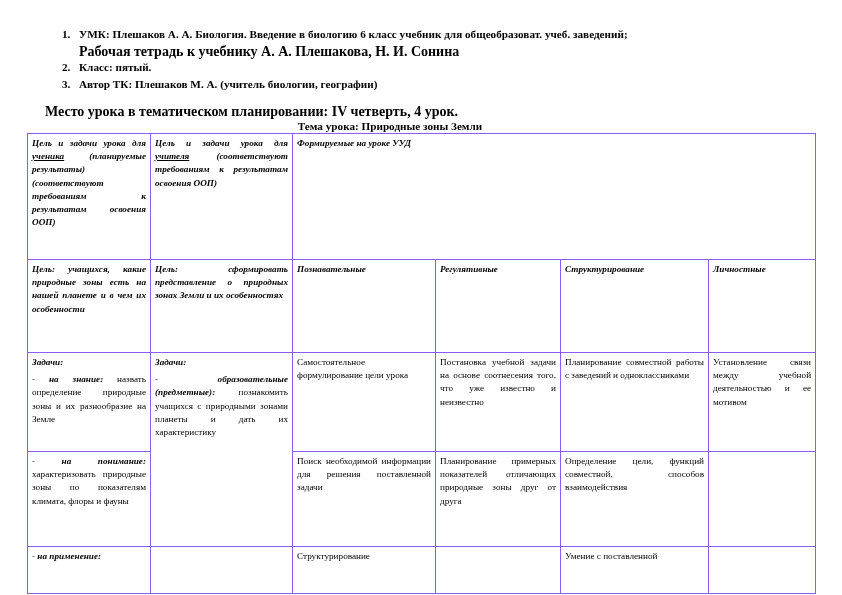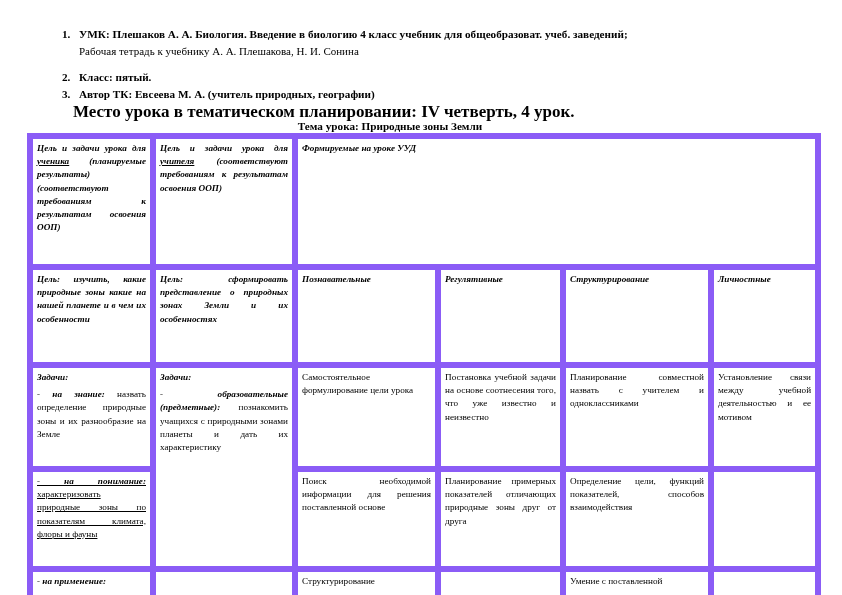--- a/index.html
+++ b/index.html
@@ -43,33 +43,32 @@
     width: 17px;
     flex: 0 0 17px;
     font-weight: bold;
   }
   .intro-text {
     flex: 1 1 auto;
     text-align: justify;
   }
   .intro-sub {
     padding-left: 17px;
-    font-weight: normal;
-    font-size: 11px;
+    font-weight: bold;
+    font-size: 14px;
     line-height: 15.5px;
-    margin-bottom: 11px;
+    margin-bottom: 1px;
   }
   .place-line {
     position: absolute;
     left: 45px;
     top: 104px;
     font-weight: bold;
-    font-size: 17px;
+    font-size: 14px;
     line-height: 15px;
-    margin-left: 28px;
   }
   .theme-line {
     position: absolute;
     left: 0;
     top: 119px;
     width: 744px;
     text-align: center;
     font-weight: bold;
     font-size: 11.2px;
     line-height: 14px;
@@ -85,21 +84,21 @@
     width: 788px;
   }
   table.plan {
     border-collapse: collapse;
     table-layout: fixed;
     width: 788px;
     font-size: 9.2px;
     line-height: 13.2px;
   }
   table.plan td {
-    border: 6px solid #8b5cf6;
+    border: 1px solid #8b5cf6;
     vertical-align: top;
     padding: 3px 4px 3px 4px;
     text-align: justify;
     text-justify: inter-word;
     word-wrap: break-word;
     hyphens: none;
   }
   .hdr-it {
     font-weight: bold;
     font-style: italic;
@@ -122,32 +121,32 @@
 </style>
 </head>
 <body>
 
 <div class="page">
 
   <div class="intro">
 
     <div class="intro-item">
       <span class="intro-num">1.</span>
-      <span class="intro-text">УМК: Плешаков А. А. Биология. Введение в биологию 4 класс учебник для общеобразоват. учеб. заведений;</span>
+      <span class="intro-text">УМК: Плешаков А. А. Биология. Введение в биологию 6 класс учебник для общеобразоват. учеб. заведений;</span>
     </div>
     <div class="intro-sub">Рабочая тетрадь к учебнику А. А. Плешакова, Н. И. Сонина</div>
 
     <div class="intro-item">
       <span class="intro-num">2.</span>
       <span class="intro-text">Класс: пятый.</span>
     </div>
 
     <div class="intro-item">
       <span class="intro-num">3.</span>
-      <span class="intro-text">Автор ТК: Евсеева М. А. (учитель природных, географии)</span>
+      <span class="intro-text">Автор ТК: Плешаков М. А. (учитель биологии, географии)</span>
     </div>
   </div>
 
   <div class="place-line">Место урока в тематическом планировании: IV четверть, 4 урок.</div>
   <div class="theme-line">Тема урока: Природные зоны Земли</div>
 
   <div class="tbl-wrap">
     <table class="plan">
       <colgroup>
         <col class="c1">
@@ -163,50 +162,50 @@
           <td class="hdr-it" style="height:119px;">
             <span>Цель и задачи урока для </span><u>ученика</u><span> (планируемые результаты) (соответствуют требованиям к результатам освоения ООП)</span>
           </td>
           <td class="hdr-it">
             <span>Цель и задачи урока для </span><u>учителя</u><span> (соответствуют требованиям к результатам освоения ООП)</span>
           </td>
           <td class="hdr-it h-top-merge" colspan="4">Формируемые на уроке УУД</td>
         </tr>
 
         <tr>
-          <td class="hdr-it" style="height:86px;">Цель: изучить, какие природные зоны какие на нашей планете и в чем их особенности</td>
+          <td class="hdr-it" style="height:86px;">Цель: учащихся, какие природные зоны есть на нашей планете и в чем их особенности</td>
           <td class="hdr-it">Цель: сформировать представление о природных зонах Земли и их особенностях</td>
           <td class="hdr-it">Познавательные</td>
           <td class="hdr-it">Регулятивные</td>
           <td class="hdr-it">Структурирование</td>
           <td class="hdr-it">Личностные</td>
         </tr>
 
         <tr>
           <td rowspan="1" style="height:92px;">
             <p class="blk lead-it">Задачи:</p>
             <p class="blk"><span class="lead-it">- на знание:</span><span> назвать определение природные зоны и их разнообразие на Земле</span></p>
           </td>
           <td rowspan="2">
             <p class="blk lead-it">Задачи:</p>
             <p class="blk"><span class="lead-it">- образовательные (предметные):</span><span> познакомить учащихся с природными зонами планеты и дать их характеристику</span></p>
           </td>
           <td>Самостоятельное формулирование цели урока</td>
           <td>Постановка учебной задачи на основе соотнесения того, что уже известно и неизвестно</td>
-          <td>Планирование совместной назвать с учителем и одноклассниками</td>
+          <td>Планирование совместной работы с заведений и одноклассниками</td>
           <td>Установление связи между учебной деятельностью и ее мотивом</td>
         </tr>
 
         <tr>
-          <td style="height:88px;text-decoration:underline;">
+          <td style="height:88px;">
             <p class="blk"><span class="lead-it">- на понимание:</span><span> характеризовать природные зоны по показателям климата, флоры и фауны</span></p>
           </td>
-          <td>Поиск необходимой информации для решения поставленной основе</td>
+          <td>Поиск необходимой информации для решения поставленной задачи</td>
           <td>Планирование примерных показателей отличающих природные зоны друг от друга</td>
-          <td>Определение цели, функций показателей, способов взаимодействия</td>
+          <td>Определение цели, функций совместной, способов взаимодействия</td>
           <td></td>
         </tr>
 
         <tr>
           <td style="height:40px;">
             <p class="blk"><span class="lead-it">- на применение:</span><span></span></p>
           </td>
           <td></td>
           <td>Структурирование</td>
           <td></td>

